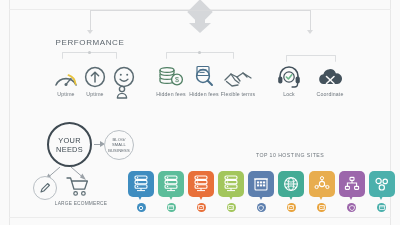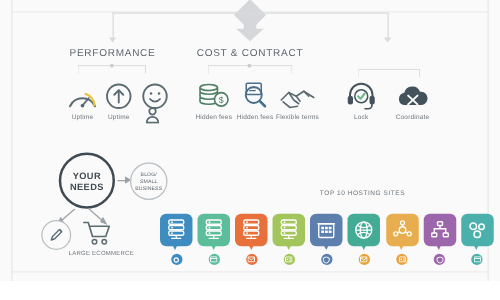--- a/index.html
+++ b/index.html
@@ -79,21 +79,20 @@
     margin-top:3px; line-height:7px; white-space:nowrap;
   }
 
   
   .needs-circle {
     position:absolute; left:47px; top:122px;
     width:45px; height:45px; border-radius:50%;
     border:2.4px solid #3f4a52; background:#fafafa;
     display:flex; align-items:center; justify-content:center;
     text-align:center;
-    font-weight:bold;
   }
   .needs-text { font-size:7.4px; color:#3f4a52; line-height:9px; letter-spacing:.3px; }
 
   .small-circle {
     position:absolute;
     border-radius:50%; border:1px solid #b9bfc4; background:#fafafa;
     display:flex; align-items:center; justify-content:center; text-align:center;
   }
   .blog-circle { left:104px; top:130px; width:30px; height:30px; }
   .blog-text { font-size:4.1px; color:#5d666e; line-height:5.4px; letter-spacing:.1px; }
@@ -195,21 +194,20 @@
     <div class="cap"></div>
   </div>
 
   <div class="abs" style="left:115px; top:85px;">
     <svg width="14" height="14" viewBox="0 0 14 14">
       <circle cx="7" cy="4" r="2.6" fill="none" stroke="#5b6b72" stroke-width="1.4"></circle>
       <path d="M2.4 13 A4.6 4.6 0 0 1 11.6 13 Z" fill="none" stroke="#5b6b72" stroke-width="1.4" stroke-linejoin="round"></path>
     </svg>
   </div>
 
-  <div class="col-title" style="left:150px; top:38px; width:100px;">COST &amp; CONTRACT</div>
   <div class="bracket" style="left:166px; top:52px; width:68px;"></div>
   <div class="bracket-dot" style="left:198px; top:51px;"></div>
 
   <div class="ico-group" style="left:148px; top:60px;">
     <div class="ico-box">
       <svg width="28" height="24" viewBox="0 0 28 24">
         <g fill="none" stroke="#4f7f63" stroke-width="1.3">
           <ellipse cx="10" cy="6" rx="7" ry="2.4"></ellipse>
           <path d="M3 6 v3 a7 2.4 0 0 0 14 0 v-3"></path>
           <path d="M3 10 v3 a7 2.4 0 0 0 14 0 v-3"></path>

